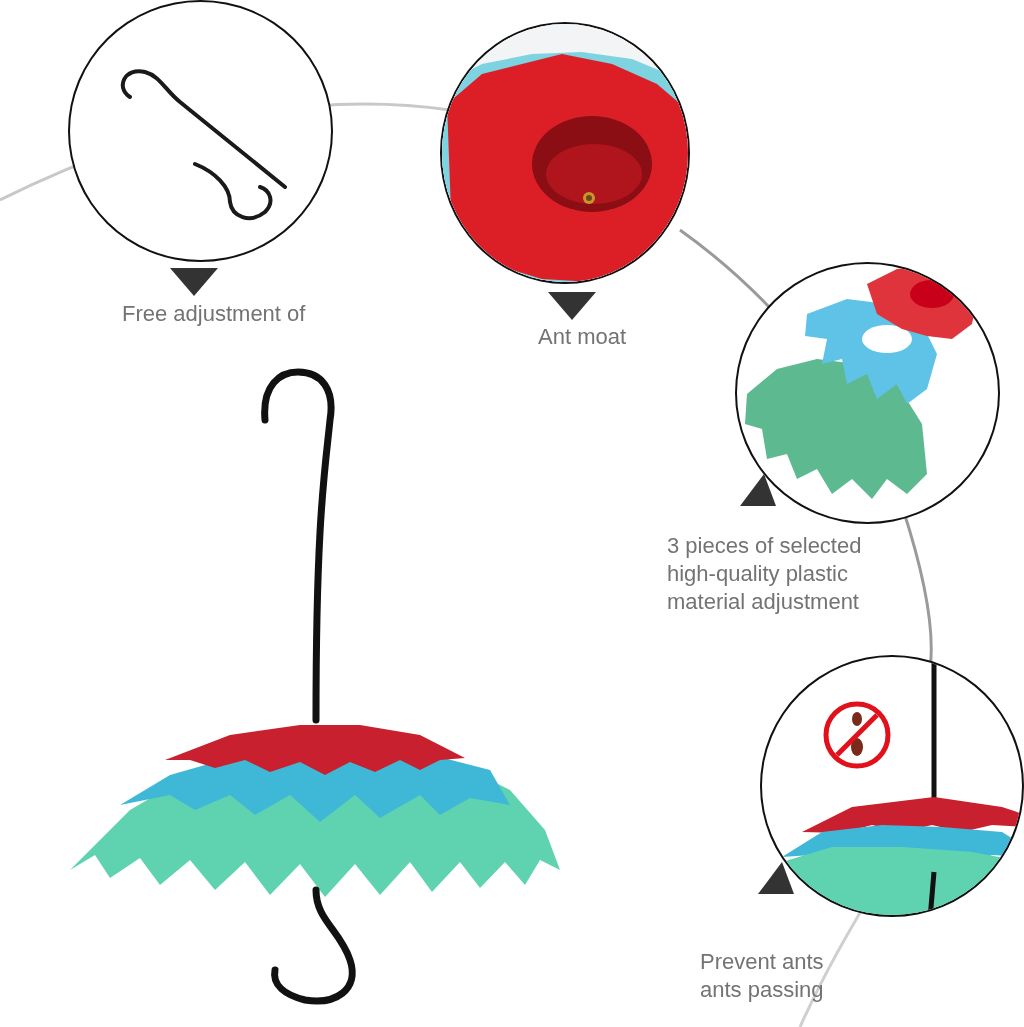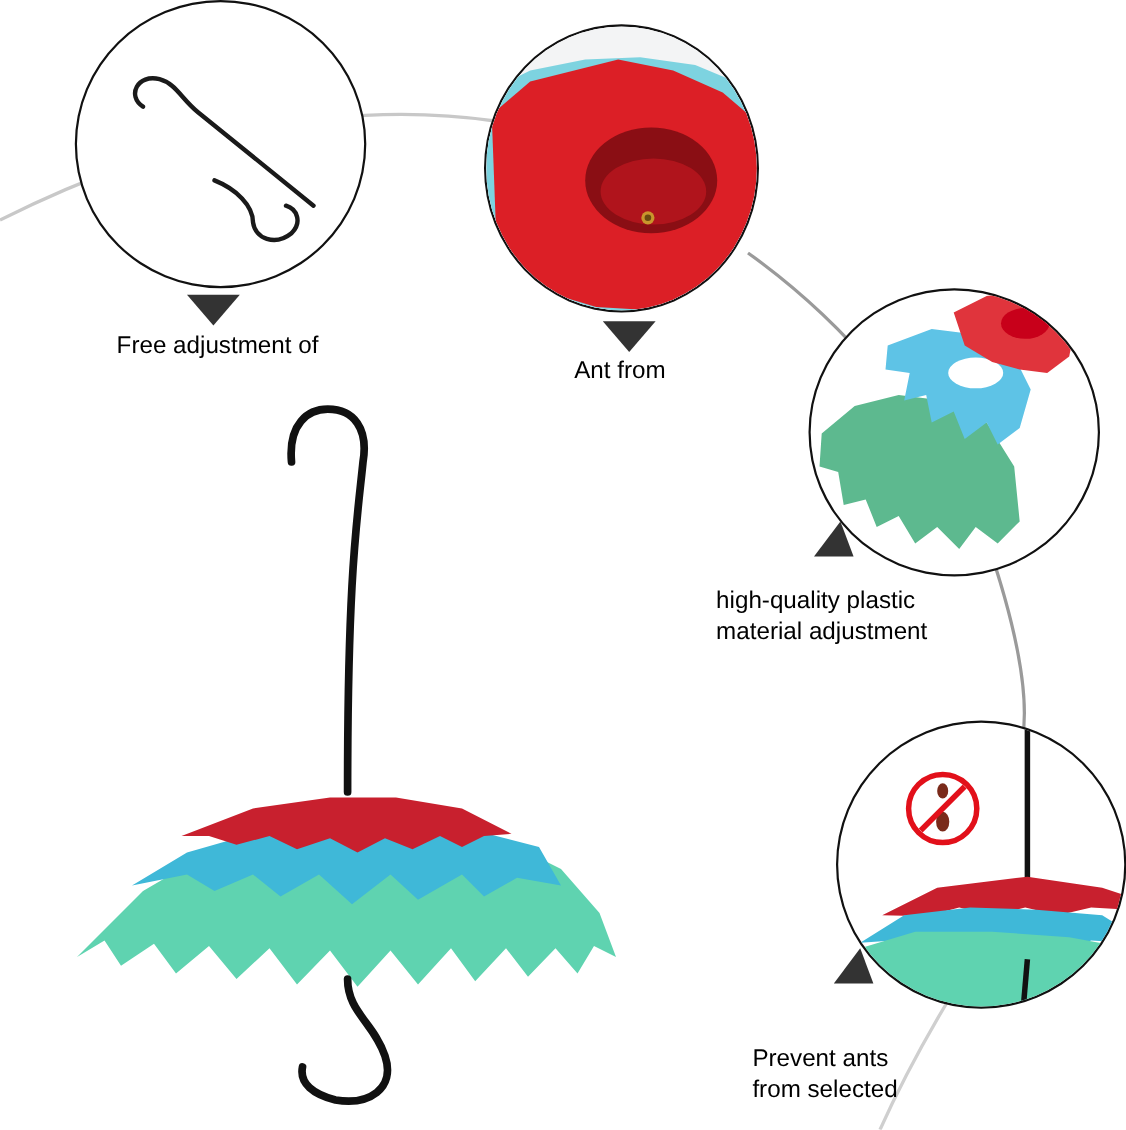--- a/index.html
+++ b/index.html
@@ -1,20 +1,20 @@
 <!DOCTYPE html>
 <html><head>
 <meta charset="utf-8">
 <style>
   html, body { margin: 0; padding: 0; background: #ffffff; }
   body { width: 1024px; height: 1027px; position: relative; overflow: hidden;
          font-family: "Liberation Sans", sans-serif; color: #1a1a1a; }
   .layer { position: absolute; left: 0; top: 0; width: 1024px; height: 1027px; }
   .circle { position: absolute; border: 2px solid #111; border-radius: 50%; overflow: hidden; background: #fff; box-sizing: border-box; }
-  .caption { position: absolute; font-size: 22px; line-height: 28px; color: #000000; white-space: nowrap; }
+  .caption { position: absolute; font-size: 22px; line-height: 28px; color: #737373; white-space: nowrap; margin-left: 16px; }
   .tri-down { position: absolute; width: 0; height: 0; border-left: 24px solid transparent; border-right: 24px solid transparent; border-top: 28px solid #333; }
   .tri-up { position: absolute; width: 0; height: 0; border-left: 0 solid transparent; }
 </style>
 </head>
 <body>
 
 <svg class="layer" viewBox="0 0 1024 1027">
   <path d="M 0 200 Q 240 80 450 110" stroke="#c8c8c8" stroke-width="3" fill="none"></path>
   <path d="M 680 230 Q 820 330 900 500 Q 950 650 920 700" stroke="#9a9a9a" stroke-width="3" fill="none"></path>
   <path d="M 880 880 Q 830 960 800 1027" stroke="#cfcfcf" stroke-width="3" fill="none"></path>
@@ -53,38 +53,39 @@
     <path d="M 0 60 L 40 40 L 90 30 L 140 28 L 190 35 L 250 60 L 250 262 L 0 262 Z" fill="#7dd3e0"></path>
     <path d="M 5 80 L 40 50 L 80 40 L 120 30 L 170 40 L 215 60 L 250 90 L 250 230 L 200 245 L 150 258 L 100 255 L 50 240 L 10 215 Z" fill="#dc1f26"></path>
     <ellipse cx="150" cy="140" rx="60" ry="48" fill="#8a0e14"></ellipse>
     <ellipse cx="152" cy="150" rx="48" ry="30" fill="#b0141c"></ellipse>
     <circle cx="147" cy="174" r="6" fill="#c9962c"></circle>
     <circle cx="147" cy="174" r="3" fill="#6b4a10"></circle>
   </svg>
 </div>
 <div class="tri-down" style="left:548px; top:292px;"></div>
 <div class="caption" style="left:522px; top:323px;">
-  <div>Ant from</div>
+  <div>Ant moat</div>
 </div>
 
 <div class="circle" style="left:735px; top:262px; width:265px; height:262px;">
   <svg width="265" height="262" viewBox="0 0 265 262">
     <path d="M 10 130 L 40 105 L 80 95 L 120 100 L 160 120 L 185 160 L 190 210 L 170 230 L 150 215 L 135 235 L 115 215 L 95 230 L 80 205 L 60 215 L 50 190 L 30 195 L 25 165 L 8 160 Z" fill="#5db98f"></path>
     <path d="M 70 50 L 110 35 L 150 40 L 185 60 L 200 90 L 190 125 L 170 140 L 160 120 L 140 135 L 130 110 L 110 120 L 105 95 L 85 100 L 90 75 L 68 72 Z" fill="#5ec3e6"></path>
     <ellipse cx="150" cy="75" rx="25" ry="14" fill="#ffffff"></ellipse>
     <path d="M 130 20 L 160 5 L 195 0 L 225 10 L 240 35 L 235 60 L 215 75 L 190 72 L 165 65 L 140 50 Z" fill="#e0343c"></path>
     <ellipse cx="195" cy="30" rx="22" ry="14" fill="#c8001a"></ellipse>
   </svg>
 </div>
 <div class="tri-up" style="left:738px; top:472px;">
   <svg width="40" height="36" viewBox="0 0 40 36">
       <path d="M 2 34 L 26 2 L 38 34 Z" fill="#333"></path>
     </svg>
 </div>
 <div class="caption" style="left:651px; top:532px;">
+  <div>3 pieces of selected</div>
   <div>high-quality plastic</div>
   <div>material adjustment</div>
 </div>
 
 <div class="circle" style="left:760px; top:655px; width:264px; height:262px;">
   <svg width="264" height="262" viewBox="0 0 264 262">
     <line x1="172" y1="0" x2="172" y2="145" stroke="#111" stroke-width="5"></line>
     <circle cx="95" cy="78" r="31" fill="#fff" stroke="#e2101a" stroke-width="5"></circle>
     <ellipse cx="95" cy="62" rx="5" ry="7" fill="#7a2a1a"></ellipse>
     <ellipse cx="95" cy="90" rx="6" ry="9" fill="#7a2a1a"></ellipse>
@@ -95,14 +96,14 @@
     <line x1="172" y1="215" x2="168" y2="262" stroke="#111" stroke-width="5"></line>
   </svg>
 </div>
 <div class="tri-up" style="left:756px; top:860px;">
   <svg width="40" height="36" viewBox="0 0 40 36">
       <path d="M 2 34 L 26 2 L 38 34 Z" fill="#333"></path>
     </svg>
 </div>
 <div class="caption" style="left:684px; top:948px;">
   <div>Prevent ants</div>
-  <div>from selected</div>
+  <div>ants passing</div>
 </div>
 
 </body></html>

